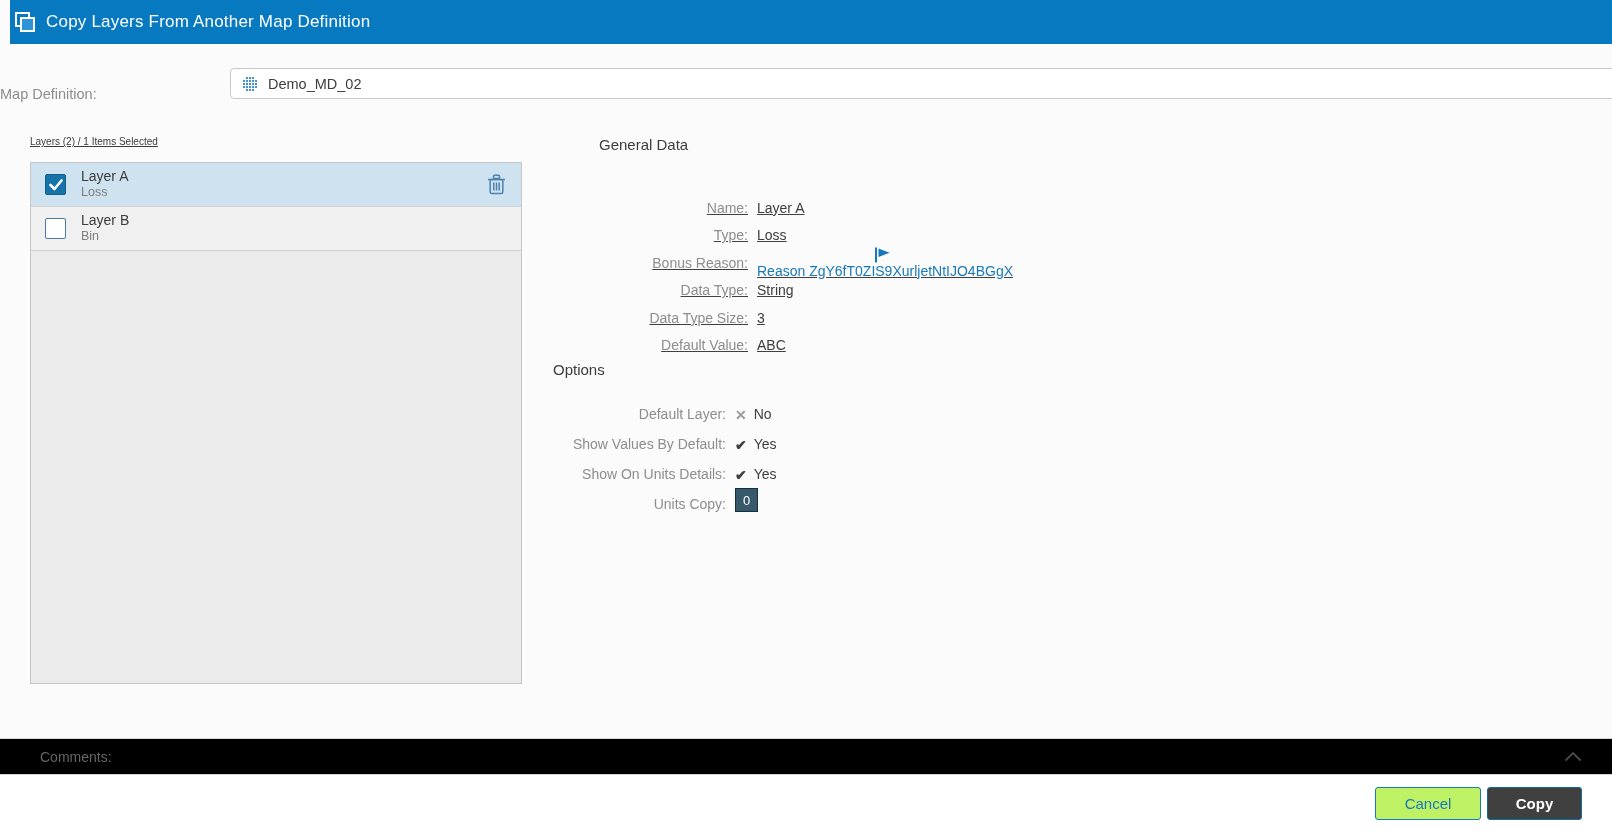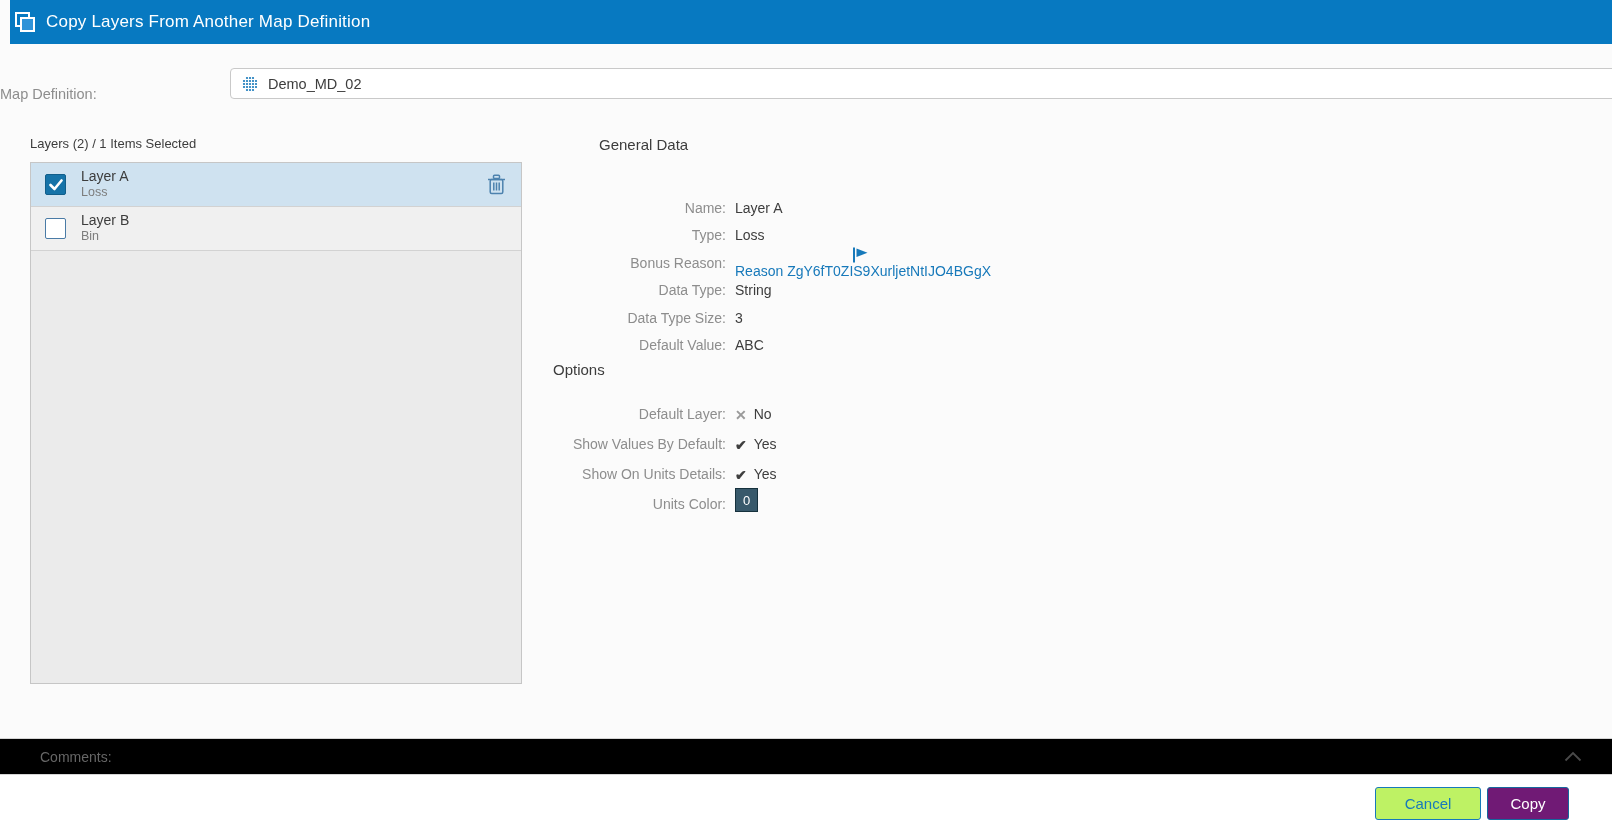--- a/index.html
+++ b/index.html
@@ -38,21 +38,21 @@
     font-size:17px; color:#9b9186; padding:0 10px; cursor:pointer; line-height:1;
   }
   .search-btn {
     width:38px; height:100%; border-left:1px solid #c9c9c9;
     display:flex; align-items:center; justify-content:center;
     background:#fbfbfb; border-radius:0 4px 4px 0; cursor:pointer;
   }
 
   
   .layers-header {
-    position:absolute; left:30px; top:136px; font-size:13px; color:#3c3c3c;
+    position:absolute; left:30px; top:136px; font-size:10px; color:#3c3c3c;text-decoration:underline;
   }
   .layers-box {
     position:absolute; left:30px; top:162px; width:492px; height:522px;
     background:#ebebeb; border:1px solid #c6c6c6;
   }
   .layer-row {
     height:44px; display:flex; align-items:center; padding:0 15px 0 14px;
     border-bottom:1px solid #d2d2d2; cursor:pointer; background:#f0f0f0;
   }
   .layer-row.selected { background:#cfe2f0; }
@@ -62,21 +62,21 @@
   }
   .cbox.checked { background:#1673a8; border-color:#125e8a; }
   .layer-texts { margin-left:15px; flex:1; }
   .layer-name { font-size:14px; color:#3c3c3c; line-height:1.25; }
   .layer-type { font-size:12.5px; color:#7d7d7d; line-height:1.25; }
   .trash-ico { width:19px; height:21px; cursor:pointer; }
 
   
   .section-title { font-size:15px; color:#3c3c3c; }
   .gd-title { position:absolute; left:553px; top:136px;margin-left:46px; }
-  .gd-fields { position:absolute; left:553px; top:194px; width:900px; }
+  .gd-fields { position:absolute; left:575px; top:194px; width:900px;text-decoration:underline; }
   .field-row { display:flex; align-items:center; height:27.5px; font-size:14px; }
   .field-label { width:182px; text-align:right; color:#8d8d8d; padding-right:9px; flex:0 0 auto; }
   .field-value { color:#3d3d3d; display:flex; align-items:center; }
   .field-value.link { color:#1779ba; cursor:pointer;flex-direction:column; }
   .flag-ico { width:17px; height:16px; margin-right:6px; }
 
   .opt-title { position:absolute; left:553px; top:361px; }
   .opt-fields { position:absolute; left:553px; top:392px; width:900px; }
   .opt-row { display:flex; align-items:flex-end; height:30px; font-size:14px; }
   .mark { font-size:14px; margin-right:7px; line-height:1; }
@@ -103,22 +103,22 @@
   .btn {
     position:absolute; height:33px; border-radius:3px; font-size:15px;
     font-family:"Liberation Sans", sans-serif;
     display:flex; align-items:center; justify-content:center; cursor:pointer;
   }
   .btn-cancel {
     left:1375px; top:12px; width:106px; background:#bef264;
     border:1px solid #1779ba; color:#1779ba;
   }
   .btn-copy {
-    left:1487px; top:12px; width:82px; background:#701a75;
-    border:1px solid #15689e; color:#ffffff;
+    left:1487px; top:12px; width:95px; background:#404040;
+    border:1px solid #15689e; color:#ffffff;font-weight:bold;
   }
 </style>
 </head>
 <body>
 
 <div class="root">
 
   <div class="titlebar">
     <svg class="copy-ico" viewBox="0 0 22 22">
       <rect x="2" y="2" width="13" height="13" fill="none" stroke="#ffffff" stroke-width="2"></rect>
@@ -246,21 +246,21 @@
       <span class="field-label">Show Values By Default:</span>
       <span class="mark check">✔</span>
       <span class="field-value">Yes</span>
     </div>
     <div class="opt-row">
       <span class="field-label">Show On Units Details:</span>
       <span class="mark check">✔</span>
       <span class="field-value">Yes</span>
     </div>
     <div class="opt-row">
-      <span class="field-label">Units Color:</span>
+      <span class="field-label">Units Copy:</span>
       <span class="color-badge">0</span>
     </div>
   </div>
 
   <div class="comments-bar">
     <span class="comments-label">Comments:</span>
     <span class="chevron-btn">
       <svg width="18" height="11" viewBox="0 0 18 11">
         <polyline points="1.5,9.5 9,2 16.5,9.5" fill="none" stroke="#4a4a4a" stroke-width="1.8"></polyline>
       </svg>

